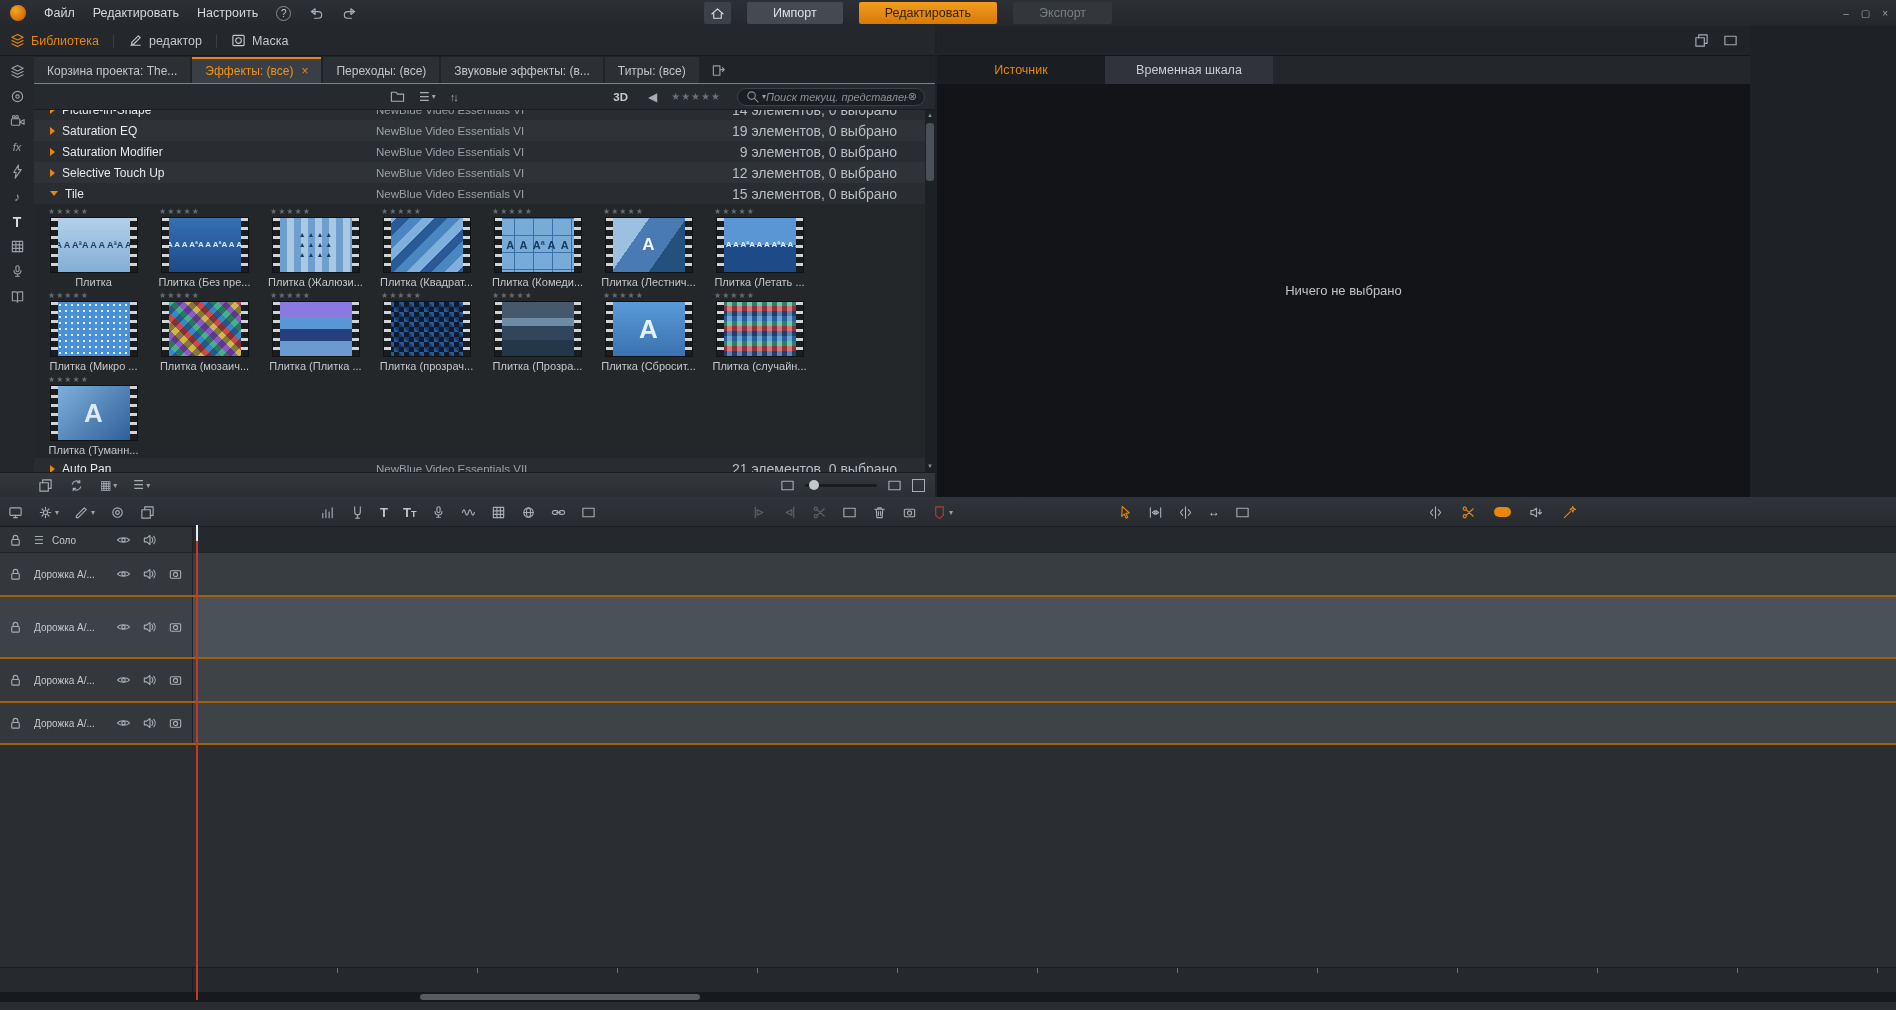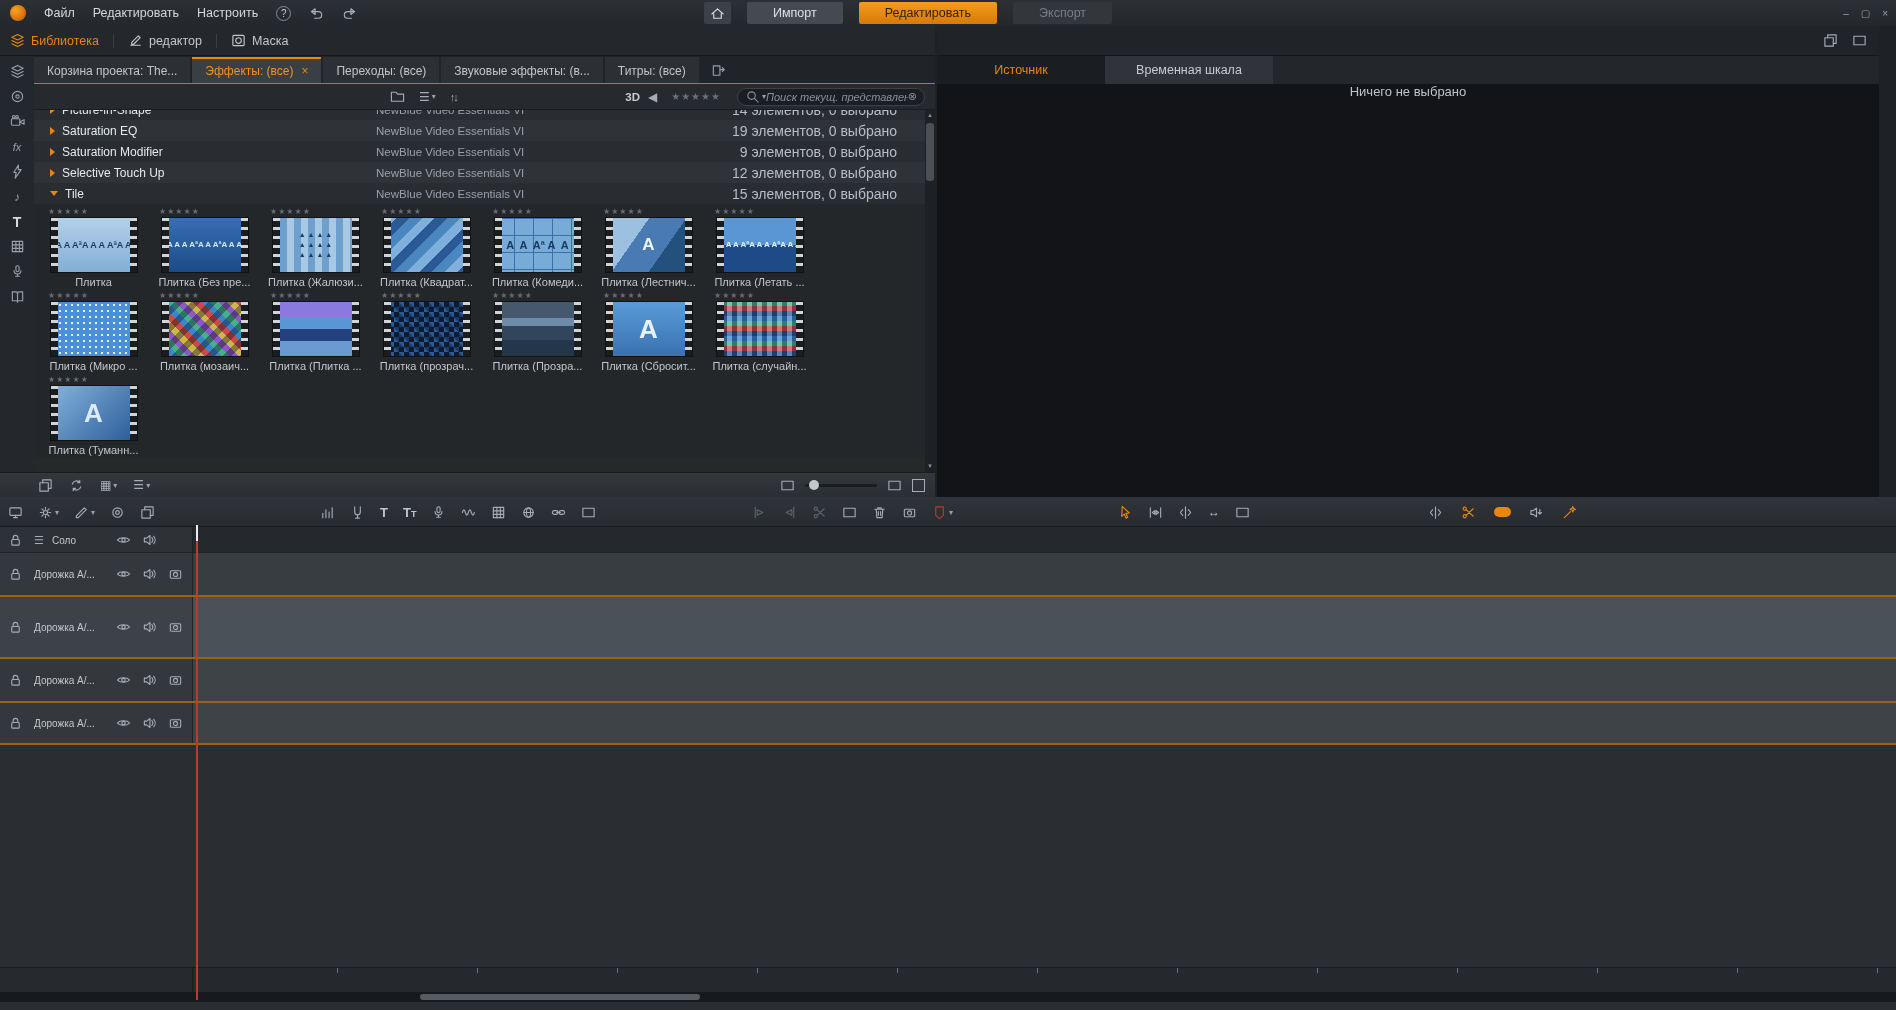--- a/index.html
+++ b/index.html
@@ -41,21 +41,21 @@
 .tabs-wrap{display:flex;align-items:flex-end}
 .lib-tab{height:26px;display:flex;align-items:center;padding:0 13px;background:#2c3035;color:#c2c6ca;font-size:12px;margin-right:2px;border-top:2px solid transparent;white-space:nowrap}
 .lib-tab.active{background:#3a3f45;color:#f0921c;border-top-color:#e8860d}
 .tab-close{color:#e8860d;margin-left:8px;font-size:12px}
 .tab-close:empty{display:none}
 .newtab{margin:0 0 5px 10px;color:#9aa0a6}
 
 #libtoolbar{position:absolute;left:34px;top:84px;width:901px;height:26px;background:#26292d;border-bottom:1px solid #1a1d20;display:flex;align-items:center}
 .tb-ic{display:flex;align-items:center;color:#a6acb2;margin-right:14px}
 .tb-spacer{flex:1}
-.three-d{font-weight:bold;color:#c8ccd0;font-size:11.5px;margin-right:8px}
+.three-d{font-weight:bold;color:#c8ccd0;font-size:11.5px;margin-right:20px}
 .tb-stars{font-size:10px;color:#6a7076;letter-spacing:1px;margin-right:16px}
 .sort-glyph{font-size:11px;letter-spacing:-2px}
 #searchbox{width:188px;height:18px;background:#1a1d21;border:1px solid #3c4147;border-radius:9px;display:flex;align-items:center;padding:0 7px;margin-right:10px}
 #searchbox input{flex:1;background:transparent;border:none;outline:none;color:#c8ccd0;font-size:11px;font-style:italic;min-width:0}
 #searchbox input::placeholder{color:#8a9096}
 .clear-glyph{color:#8a9096;font-size:11px}
 
 #liblist{position:absolute;left:34px;top:110px;width:891px;height:362px;background:#26292a;overflow:hidden}
 .rows-top{margin-top:-11px}
 .grp{height:21px;display:flex;align-items:center;position:relative;padding-left:8px}
@@ -108,26 +108,26 @@
 
 #libfooter{position:absolute;left:0;top:472px;width:935px;height:25px;background:linear-gradient(#34383d,#2b2f34);border-top:1px solid #191c1f;display:flex;align-items:center;padding:0 10px 0 38px;gap:16px}
 .ft-ic{display:flex;align-items:center;color:#a6acb2}
 #ft-title{position:absolute;left:0;width:935px;text-align:center;font-weight:bold;color:#dde1e5;font-size:12.5px;pointer-events:none}
 .ft-right{margin-left:auto;display:flex;align-items:center;gap:10px}
 .zoom-track{width:72px;height:3px;background:#1a1d20;border-radius:2px;position:relative}
 .zoom-thumb{position:absolute;left:4px;top:-4px;width:10px;height:10px;border-radius:50%;background:#c2c8cc}
 .sq-outline{width:13px;height:13px;border:1px solid #a6acb2}
 
 
-#preview{position:absolute;left:937px;top:26px;width:942px;height:471px;background:#17191d}
+#preview{position:absolute;left:937px;top:26px;width:813px;height:471px;background:#17191d}
 .pv-iconrow{height:30px;display:flex;justify-content:flex-end;align-items:center;gap:14px;padding-right:12px;background:#202327;border-bottom:1px solid #141619}
 .pv-tabs{height:28px;display:flex;background:#23262b}
 .pv-tab{width:168px;display:flex;align-items:center;justify-content:center;font-size:12.5px;background:#30343a;color:#c8ccd0}
 .pv-tab.active{background:#1a1d21;color:#e8860d}
-.pv-canvas{position:absolute;top:58px;left:0;right:0;bottom:0;background:#121417;display:flex;align-items:flex-start;justify-content:center;color:#bfc3c7;font-size:13px}
+.pv-canvas{position:absolute;top:58px;left:0;right:0;bottom:0;background:#121417;display:flex;align-items:center;justify-content:center;color:#bfc3c7;font-size:13px}
 
 
 #timeline{position:absolute;left:0;top:497px;width:1896px;height:513px;background:#2a2d31}
 .tl-toolbar{height:30px;background:linear-gradient(#30343a,#282c30);border-bottom:1px solid #1a1d20;position:relative}
 .tg{position:absolute;top:0;height:30px;display:flex;align-items:center;gap:15px;color:#a6acb2}
 .tg-left{left:8px}
 .tg-mid{left:320px}
 .tg-marks{left:752px}
 .tg-modes{left:1118px}
 .tg-right{left:1428px;gap:18px}
@@ -623,20 +623,29 @@
         <div class="caption">Плитка (случайн...</div>
       </div>
       <div class="cell i14">
         <div class="stars">★★★★★</div>
         <div class="art v-fog-a">
           <div class="glyphs"></div>
         </div>
         <div class="caption">Плитка (Туманн...</div>
       </div>
     </div>
+  <div class="rows-bottom">
+
+  <div class="grp i0">
+        <span class="tri"></span>
+        <span class="gname">Auto Pan</span>
+        <span class="gvendor">NewBlue Video Essentials VII</span>
+        <span class="gcount">21 элементов, 0 выбрано</span>
+      </div>
+    </div>
 </div>
 
 <div id="libscroll">
   <span class="sb-arrow">▲</span>
   <div class="sb-thumb"></div>
   <div class="sb-spacer"></div>
   <span class="sb-arrow">▼</span>
 </div>
 
 <div id="libfooter">

